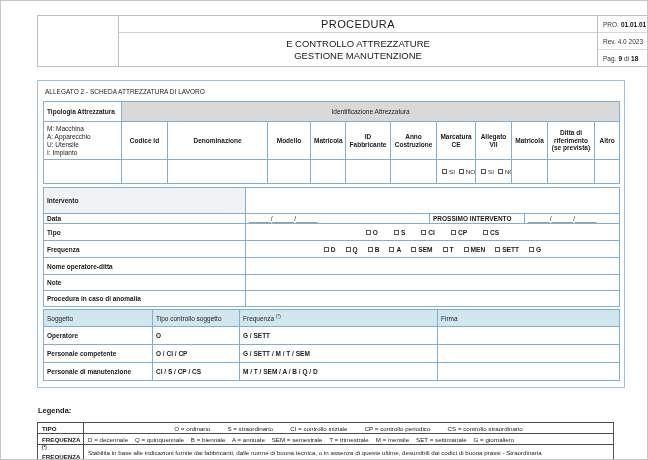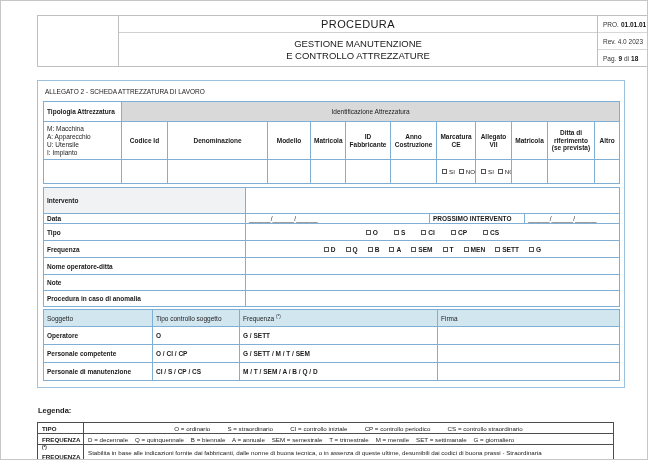--- a/index.html
+++ b/index.html
@@ -74,22 +74,22 @@
 <body>
 
 <div class="frame">
   <div class="content">
 
     <div class="doc-header">
       <div class="dh-logo"></div>
       <div class="dh-title">
         <div class="dh-t1">PROCEDURA</div>
         <div class="dh-t2">
+          <div>E CONTROLLO ATTREZZATURE</div>
           <div>GESTIONE MANUTENZIONE</div>
-          <div>E CONTROLLO ATTREZZATURE</div>
         </div>
       </div>
       <div class="dh-info">
         <div class="dh-info-row">
           <span>PRO.</span>
           <b>01.01.01</b>
         </div>
         <div class="dh-info-row">Rev. 4.0 2023</div>
         <div class="dh-info-row">
           <span>Pag.</span>

